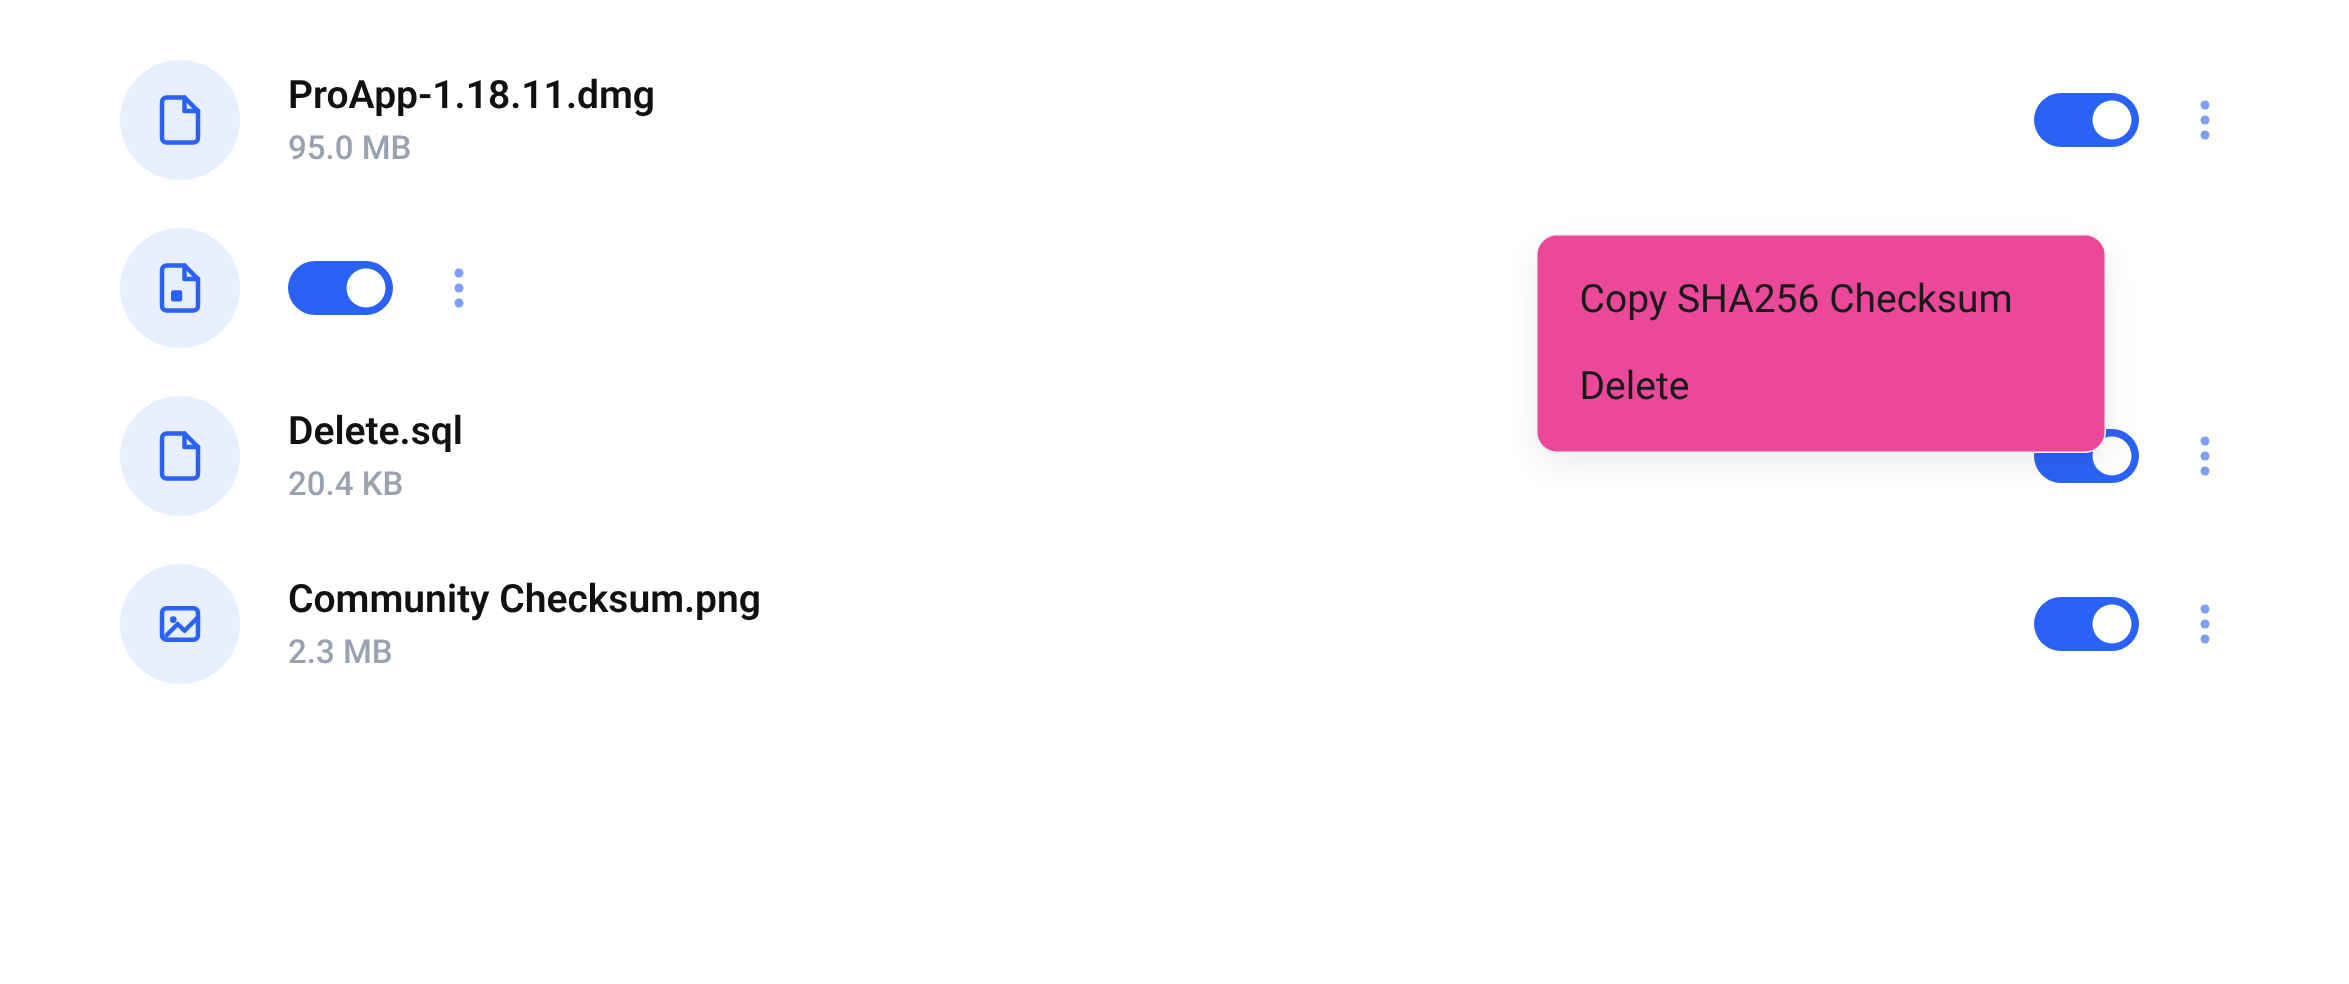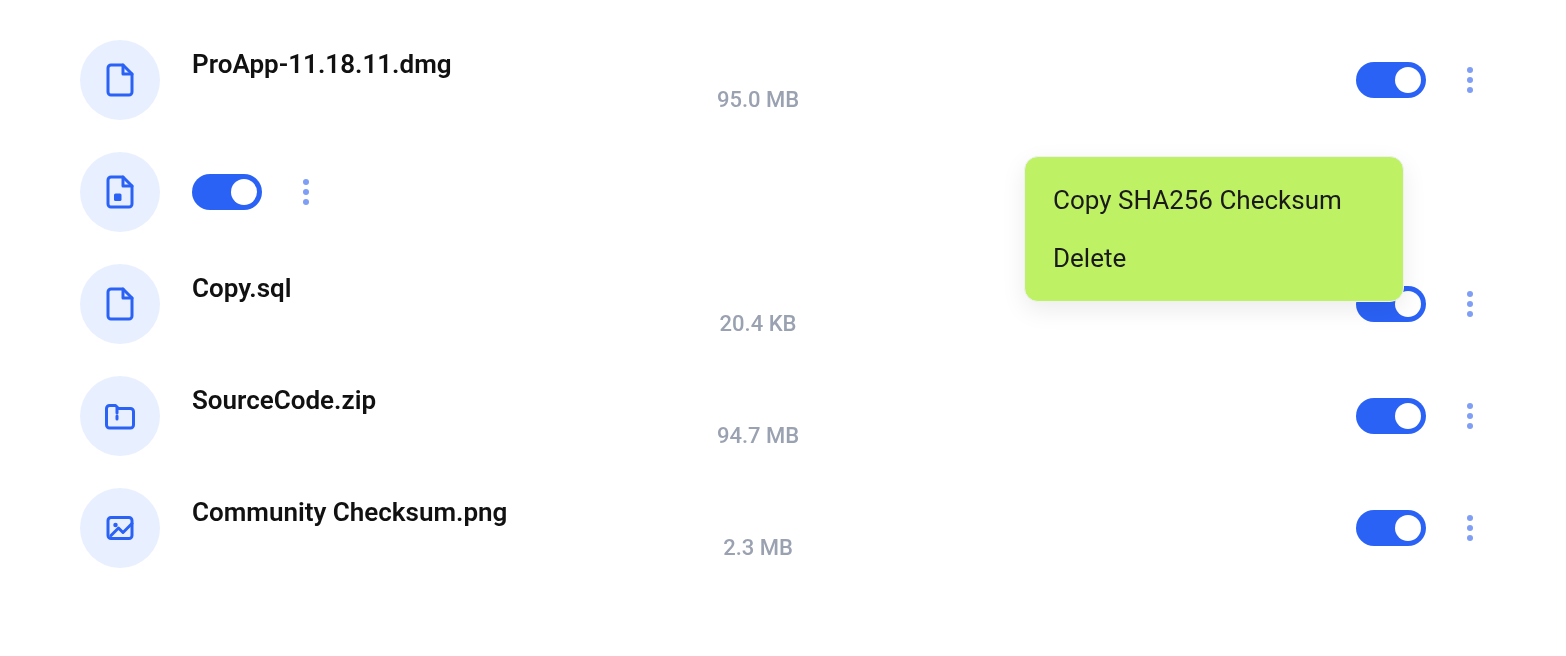--- a/index.html
+++ b/index.html
@@ -50,21 +50,20 @@
     }
     .file-name {
       font-size: 26px;
       font-weight: 600;
       color: #111111;
     }
     .file-size {
       font-size: 22px;
       color: #9aa2b1;
       font-weight: 500;
-      text-align: center;
     }
     .row-actions {
       display: flex;
       align-items: center;
       gap: 28px;
       flex-shrink: 0;
     }
     .toggle {
       width: 70px;
       height: 36px;
@@ -95,21 +94,21 @@
       width: 8px;
       height: 28px;
     }
     .more-button circle {
       fill: #7f9ff6;
     }
     .context-menu {
       position: absolute;
       right: 82px;
       top: 116px;
-      background: #bef264;
+      background: #ec4899;
       border: 1px solid #eef0f4;
       border-radius: 14px;
       box-shadow: 0 8px 24px rgba(0,0,0,0.08);
       padding: 14px 0;
       min-width: 380px;
       z-index: 10;
     }
     .menu-item {
       padding: 14px 28px;
       font-size: 26px;
@@ -123,21 +122,21 @@
 <div class="file-list">
 
   <div class="file-row">
     <div class="file-icon-wrap">
       <svg viewBox="0 0 24 24">
           <path d="M14 2H6a2 2 0 0 0-2 2v16a2 2 0 0 0 2 2h12a2 2 0 0 0 2-2V8z"></path>
           <polyline points="14 2 14 8 20 8"></polyline>
         </svg>
     </div>
     <div class="file-meta">
-      <div class="file-name">ProApp-11.18.11.dmg</div>
+      <div class="file-name">ProApp-1.18.11.dmg</div>
       <div class="file-size">95.0 MB</div>
     </div>
     <div class="row-actions">
       <div class="toggle">
         <div class="toggle-knob"></div>
       </div>
       <div class="more-button">
         <svg viewBox="0 0 8 28">
             <circle cx="4" cy="4" r="3"></circle>
             <circle cx="4" cy="14" r="3"></circle>
@@ -170,62 +169,37 @@
   </div>
 
   <div class="file-row">
     <div class="file-icon-wrap">
       <svg viewBox="0 0 24 24">
           <path d="M14 2H6a2 2 0 0 0-2 2v16a2 2 0 0 0 2 2h12a2 2 0 0 0 2-2V8z"></path>
           <polyline points="14 2 14 8 20 8"></polyline>
         </svg>
     </div>
     <div class="file-meta">
-      <div class="file-name">Copy.sql</div>
+      <div class="file-name">Delete.sql</div>
       <div class="file-size">20.4 KB</div>
     </div>
     <div class="row-actions">
       <div class="toggle">
         <div class="toggle-knob"></div>
       </div>
       <div class="more-button">
         <svg viewBox="0 0 8 28">
             <circle cx="4" cy="4" r="3"></circle>
             <circle cx="4" cy="14" r="3"></circle>
             <circle cx="4" cy="24" r="3"></circle>
           </svg>
       </div>
     </div>
   </div>
 
-  <div class="file-row">
-    <div class="file-icon-wrap">
-      <svg viewBox="0 0 24 24">
-          <path d="M3 7a2 2 0 0 1 2-2h4l2 2h8a2 2 0 0 1 2 2v9a2 2 0 0 1-2 2H5a2 2 0 0 1-2-2z"></path>
-          <line x1="10" y1="7" x2="10" y2="10"></line>
-          <line x1="10" y1="12" x2="10" y2="14"></line>
-        </svg>
-    </div>
-    <div class="file-meta">
-      <div class="file-name">SourceCode.zip</div>
-      <div class="file-size">94.7 MB</div>
-    </div>
-    <div class="row-actions">
-      <div class="toggle">
-        <div class="toggle-knob"></div>
-      </div>
-      <div class="more-button">
-        <svg viewBox="0 0 8 28">
-            <circle cx="4" cy="4" r="3"></circle>
-            <circle cx="4" cy="14" r="3"></circle>
-            <circle cx="4" cy="24" r="3"></circle>
-          </svg>
-      </div>
-    </div>
-  </div>
 
   <div class="file-row">
     <div class="file-icon-wrap">
       <svg viewBox="0 0 24 24">
           <rect x="4" y="5" width="16" height="14" rx="2"></rect>
           <circle cx="9" cy="10" r="1.5" fill="#2b62f6" stroke="none"></circle>
           <polyline points="6 17 11 12 14 15 20 9"></polyline>
         </svg>
     </div>
     <div class="file-meta">

